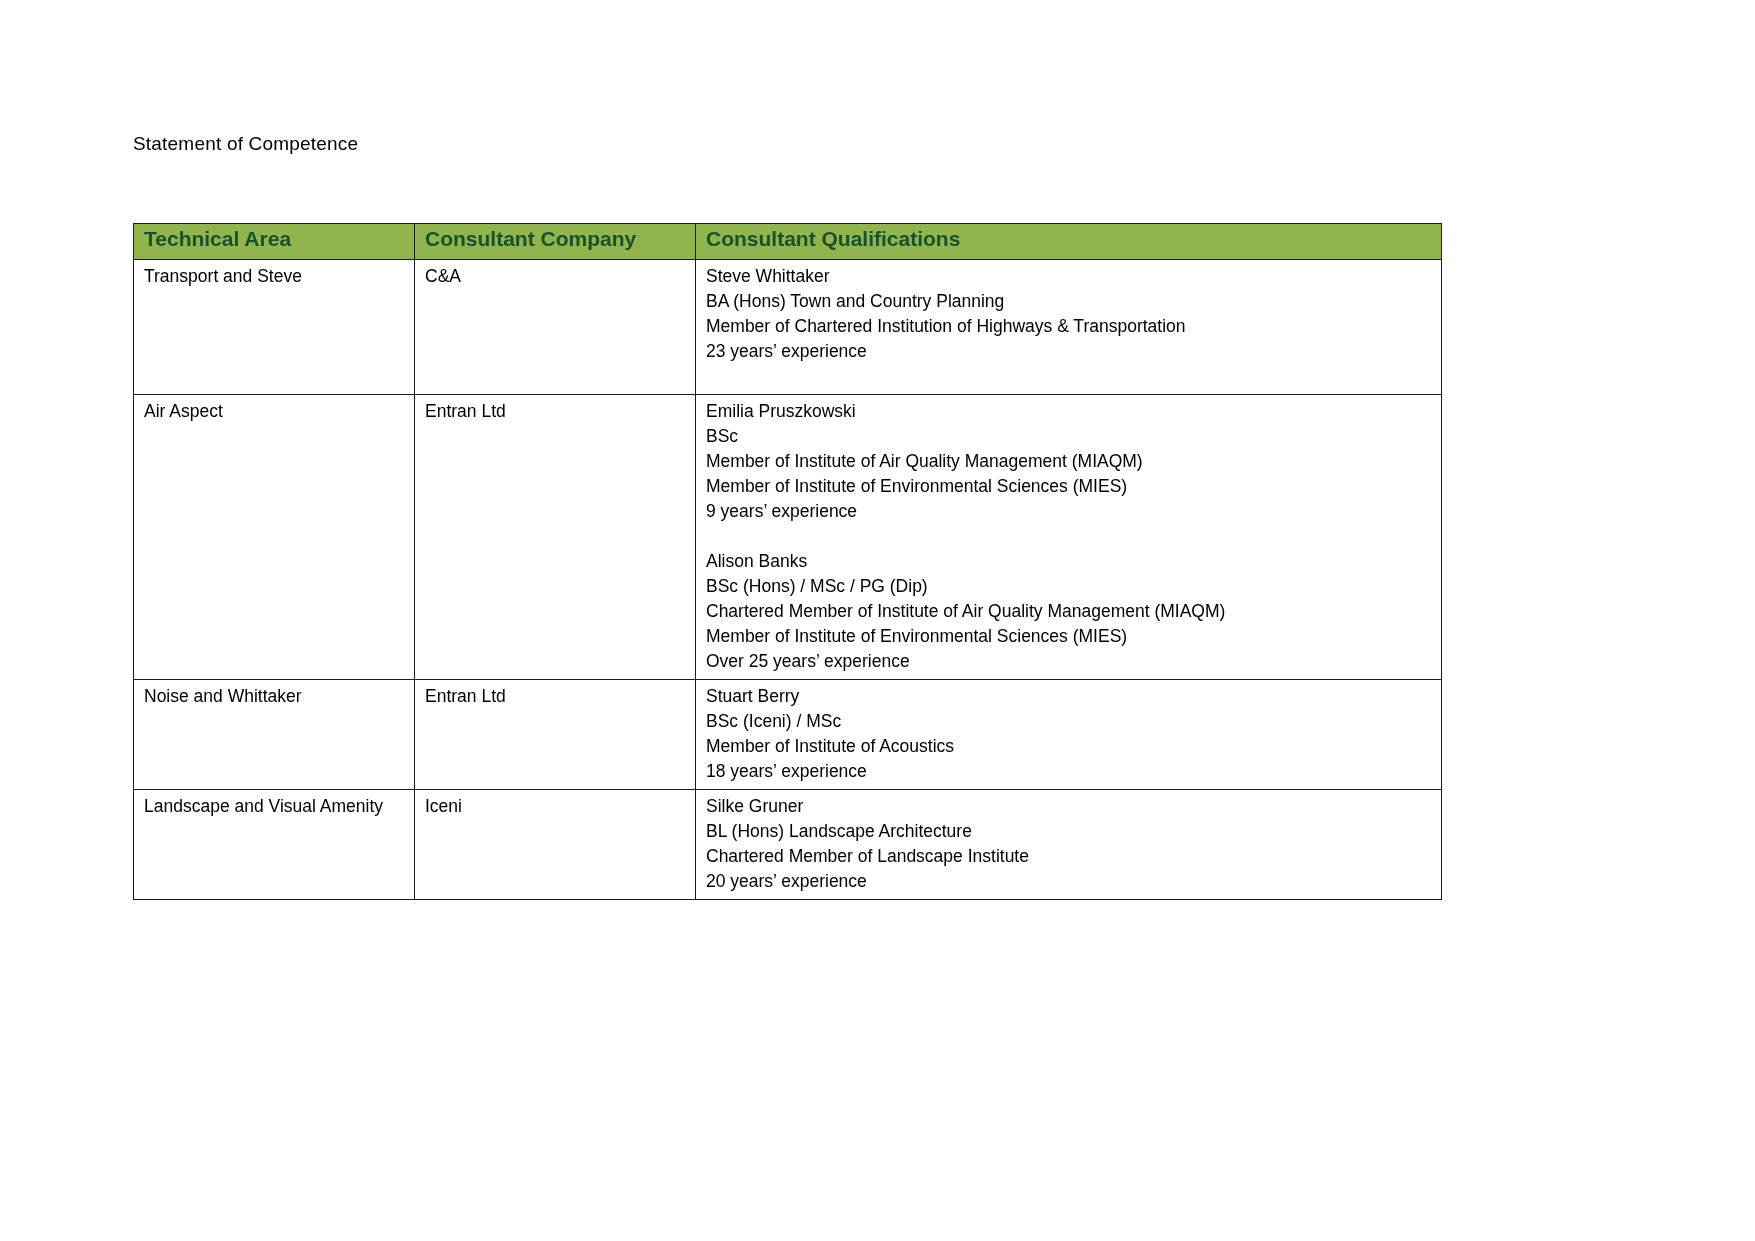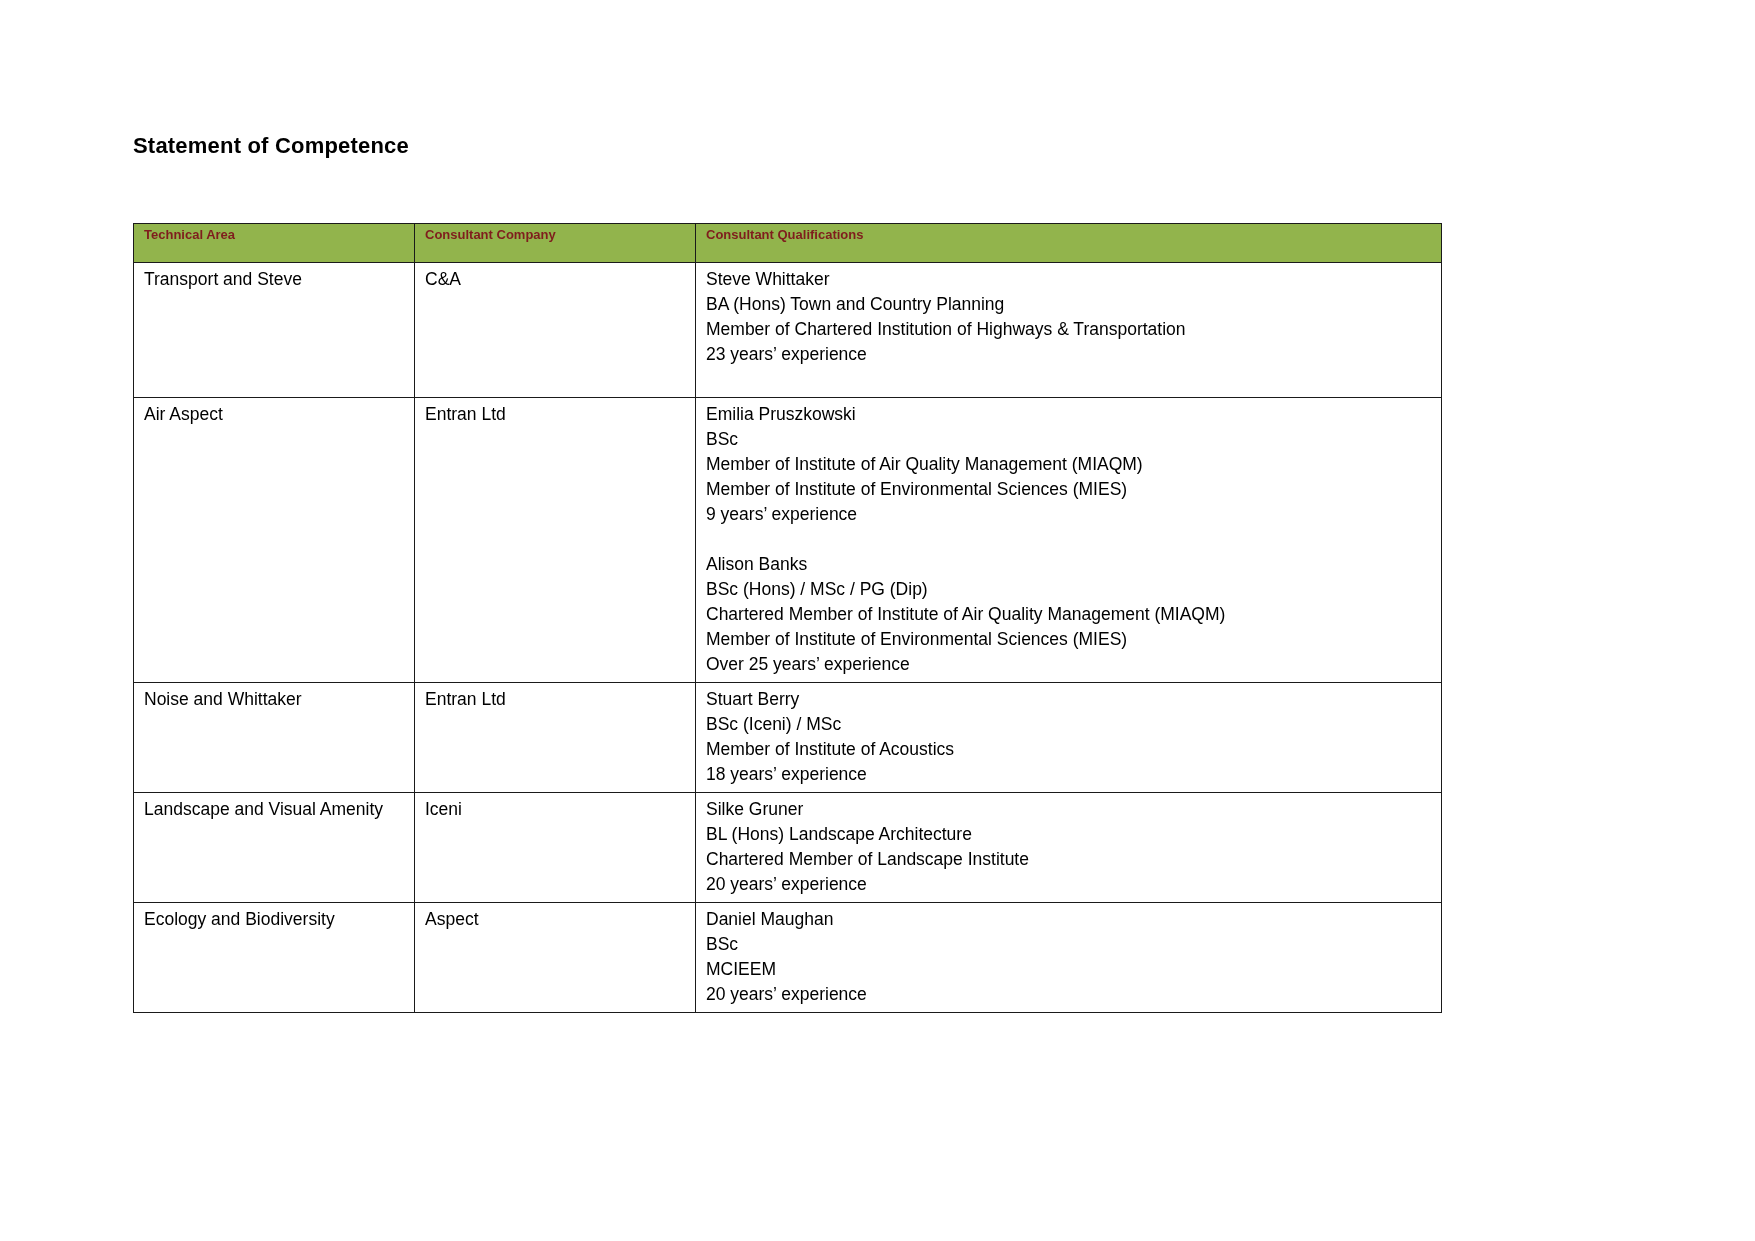--- a/index.html
+++ b/index.html
@@ -10,22 +10,22 @@
     height: 1241px;
     background: #ffffff;
     font-family: "Liberation Sans", sans-serif;
     color: #000000;
     overflow: hidden;
   }
   .title {
     position: absolute;
     left: 133px;
     top: 133px;
-    font-size: 22px;
-    font-weight: 700;
+    font-size: 19px;
+    font-weight: 400;
     letter-spacing: 0.2px;
     color: #000000;
   }
   table.competence-table {
     position: absolute;
     left: 133px;
     top: 223px;
     width: 1308px;
     border-collapse: collapse;
     table-layout: fixed;
@@ -34,24 +34,24 @@
   .competence-table td {
     border: 1px solid #1a1a1a;
     vertical-align: top;
     text-align: left;
   }
   .competence-table col.c1 { width: 281px; }
   .competence-table col.c2 { width: 281px; }
   .competence-table col.c3 { width: 746px; }
   .competence-table th {
     background: #92B44C;
-    color: #7f1d1d;
+    color: #14532d;
     font-weight: 700;
-    font-size: 13px;
-    padding: 3px 10px 20px 10px;
+    font-size: 21px;
+    padding: 3px 10px 8px 10px;
     height: 28px;
   }
   .competence-table td {
     font-size: 17.5px;
     line-height: 25px;
     padding: 4px 10px 5px 10px;
   }
   .qline { min-height: 25px; white-space: pre-wrap; }
 </style>
 </head>
@@ -121,27 +121,17 @@
         <td>Landscape and Visual Amenity</td>
         <td>Iceni</td>
         <td>
           <div class="qline">Silke Gruner</div>
           <div class="qline">BL (Hons) Landscape Architecture</div>
           <div class="qline">Chartered Member of Landscape Institute</div>
           <div class="qline">20 years’ experience</div>
         </td>
       </tr>
 
-      <tr>
-        <td>Ecology and Biodiversity</td>
-        <td>Aspect</td>
-        <td>
-          <div class="qline">Daniel Maughan</div>
-          <div class="qline">BSc</div>
-          <div class="qline">MCIEEM</div>
-          <div class="qline">20 years’ experience</div>
-        </td>
-      </tr>
 
     </tbody>
   </table>
 
 </div>
 
 </body></html>

